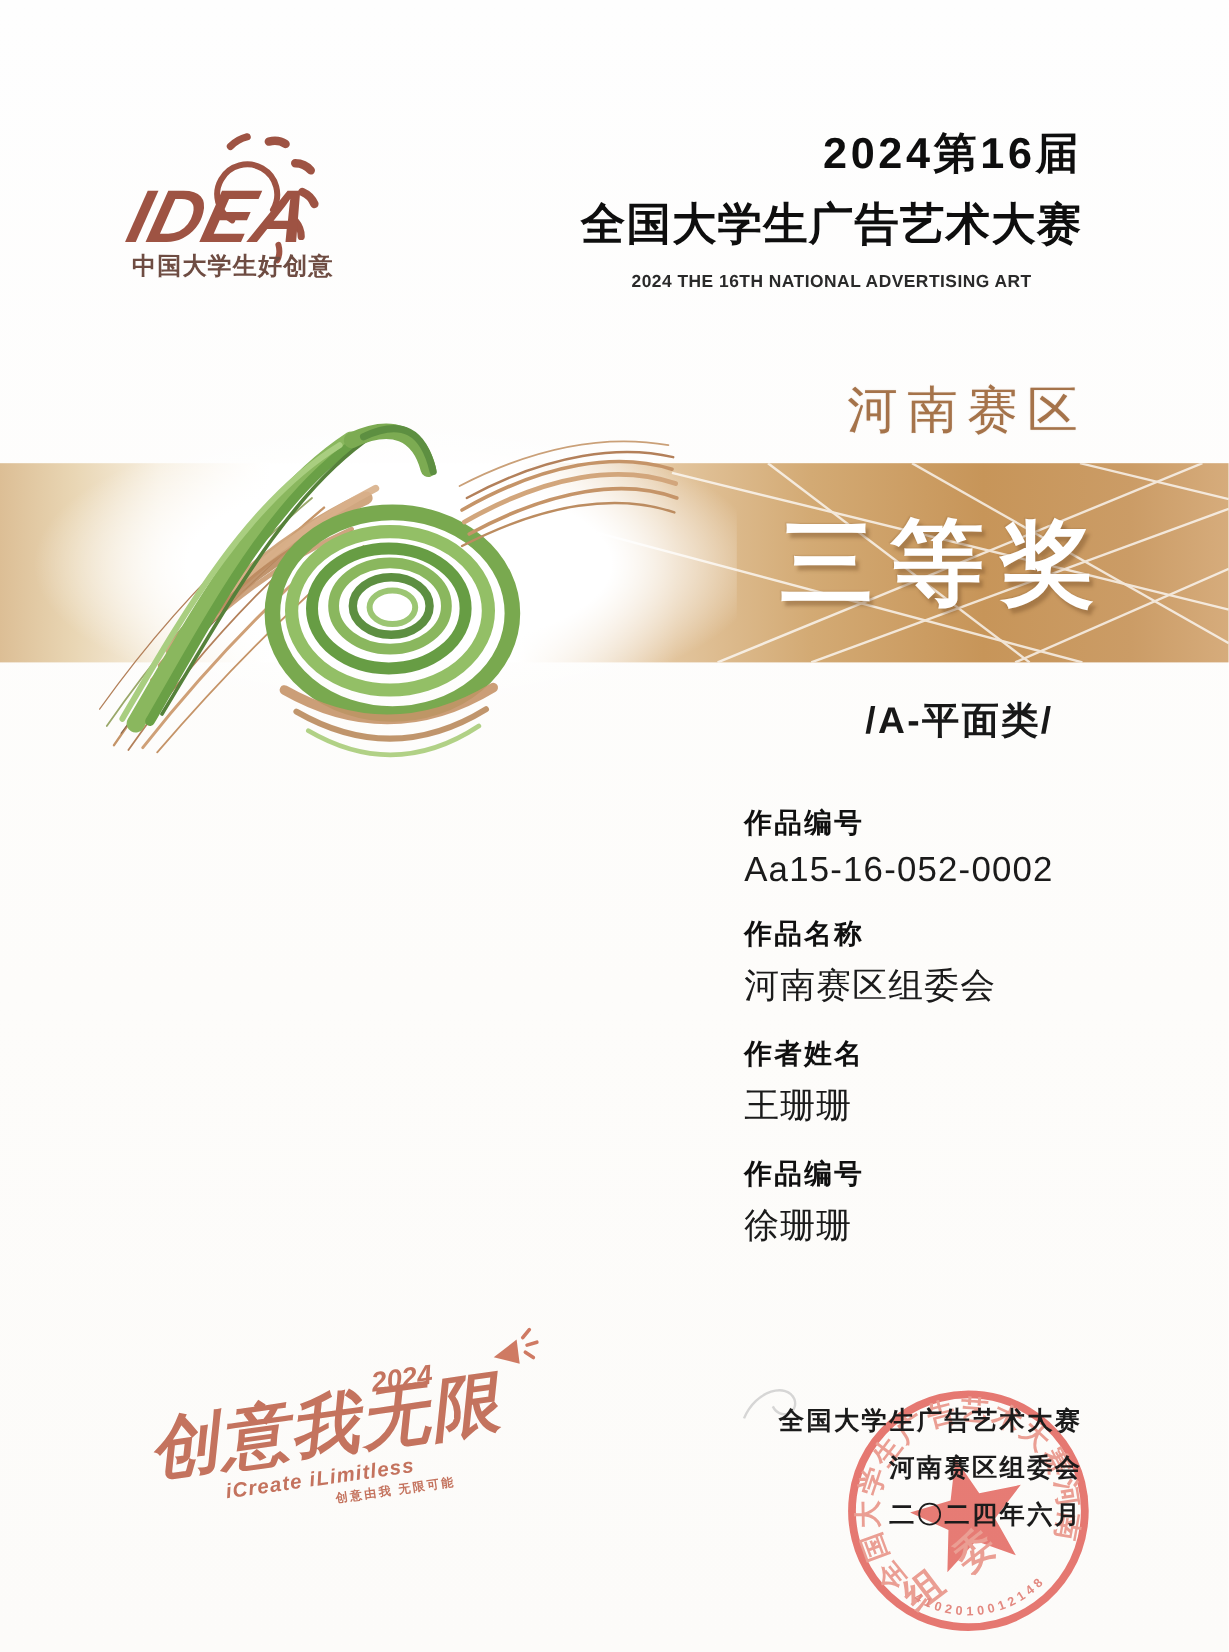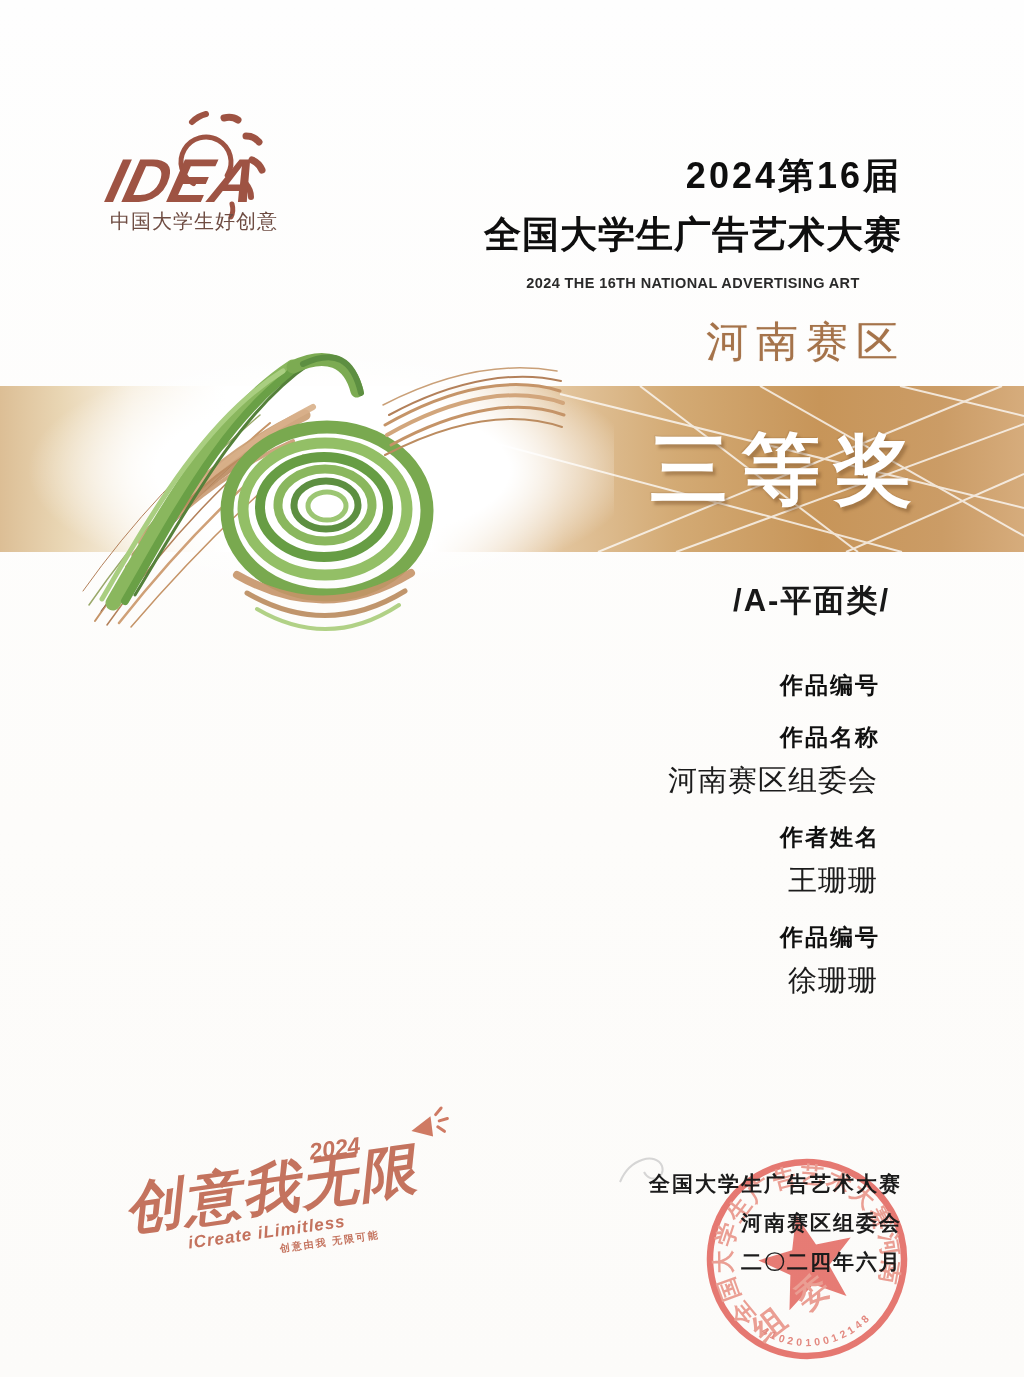--- a/index.html
+++ b/index.html
@@ -4,25 +4,25 @@
 <style>
   html,body { margin:0; padding:0; background:#ffffff; }
   .page {
     position:relative; width:1024px; height:1377px; overflow:hidden;
     background:linear-gradient(180deg,#fefefe 0%,#fdfcfa 60%,#fcfbf9 100%);
     font-family:"Liberation Sans", sans-serif;
   }
 
   
   .idea-logo { position:absolute; left:96px; top:110px; width:190px; height:130px; z-index:3; }
-  .idea-tagline { position:absolute; left:110px; top:208px; font-size:20px; font-weight:normal;
+  .idea-tagline { position:absolute; left:110px; top:208px; font-size:20px; font-weight:bold;
                   color:#6e4c42; letter-spacing:1px; z-index:3; }
 
   
-  .title-block { position:absolute; top:104px; right:122px; text-align:right; color:#0e0e0e; z-index:3;margin-top:48px; }
+  .title-block { position:absolute; top:104px; right:122px; text-align:right; color:#0e0e0e; z-index:3; }
   .title-cn-1 { font-size:36px; font-weight:bold; letter-spacing:3px; }
   .title-cn-2 { font-size:37px; font-weight:bold; letter-spacing:1px; margin-top:9px; }
   .title-en   { font-size:14.5px; font-weight:bold; color:#2a2a2a; letter-spacing:0.4px;text-align:center; }
   .title-en.first { margin-top:15px; }
   .title-en.second { margin-top:3px; }
 
   
   .division { position:absolute; top:314px; right:126px; font-size:42px; font-weight:normal;
               color:#a5734a; letter-spacing:8px; margin-right:-8px; z-index:3;
               text-shadow:0 0 1px rgba(165,115,74,.4);text-align:right; }
@@ -39,25 +39,25 @@
 
   
   .artwork { position:absolute; left:55px; top:333px; width:515px; height:312px; z-index:3; }
 
   
   .award { position:absolute; top:418px; right:112px; font-size:78px; font-weight:bold; color:#ffffff;
            letter-spacing:14px; margin-right:-14px; z-index:4;
            text-shadow:3px 4px 3px rgba(125,85,45,.45), -1px -1px 1px rgba(125,85,45,.2); }
 
   
-  .category { position:absolute; top:580px; right:134px; font-size:31px; font-weight:bold;
+  .category { position:absolute; top:580px; right:146px; font-size:31px; font-weight:bold;
               letter-spacing:2px; color:#181818; z-index:3; }
 
   
-  .fields { position:absolute; top:670px; right:146px; text-align:right; z-index:3; }
+  .fields { position:absolute; top:670px; right:146px; text-align:left; z-index:3; }
   .field { margin-bottom:21px; }
   .field-label { font-size:23px; font-weight:bold; color:#101010; letter-spacing:2px; margin-right:-2px; }
   .field-value { font-size:29px; color:#1b1b1b; margin-top:8px; letter-spacing:1px; }
 
   
   .issuer { position:absolute; top:1170px; right:124px; text-align:right; z-index:6;
             font-size:21px; font-weight:bold; color:#1b1b1b; letter-spacing:2px; margin-right:-2px; }
   .issuer div { margin-bottom:11px; }
 
   
@@ -171,20 +171,21 @@
     </svg>
   </div>
 
   <div class="award">三等奖</div>
 
   <div class="category">/A-平面类/</div>
 
   <div class="fields">
     <div class="field">
       <div class="field-label">作品编号</div>
+      <div class="field-value">Aa15-16-052-0002</div>
     </div>
     <div class="field">
       <div class="field-label">作品名称</div>
       <div class="field-value">河南赛区组委会</div>
     </div>
     <div class="field">
       <div class="field-label">作者姓名</div>
       <div class="field-value">王珊珊</div>
     </div>
     <div class="field">

